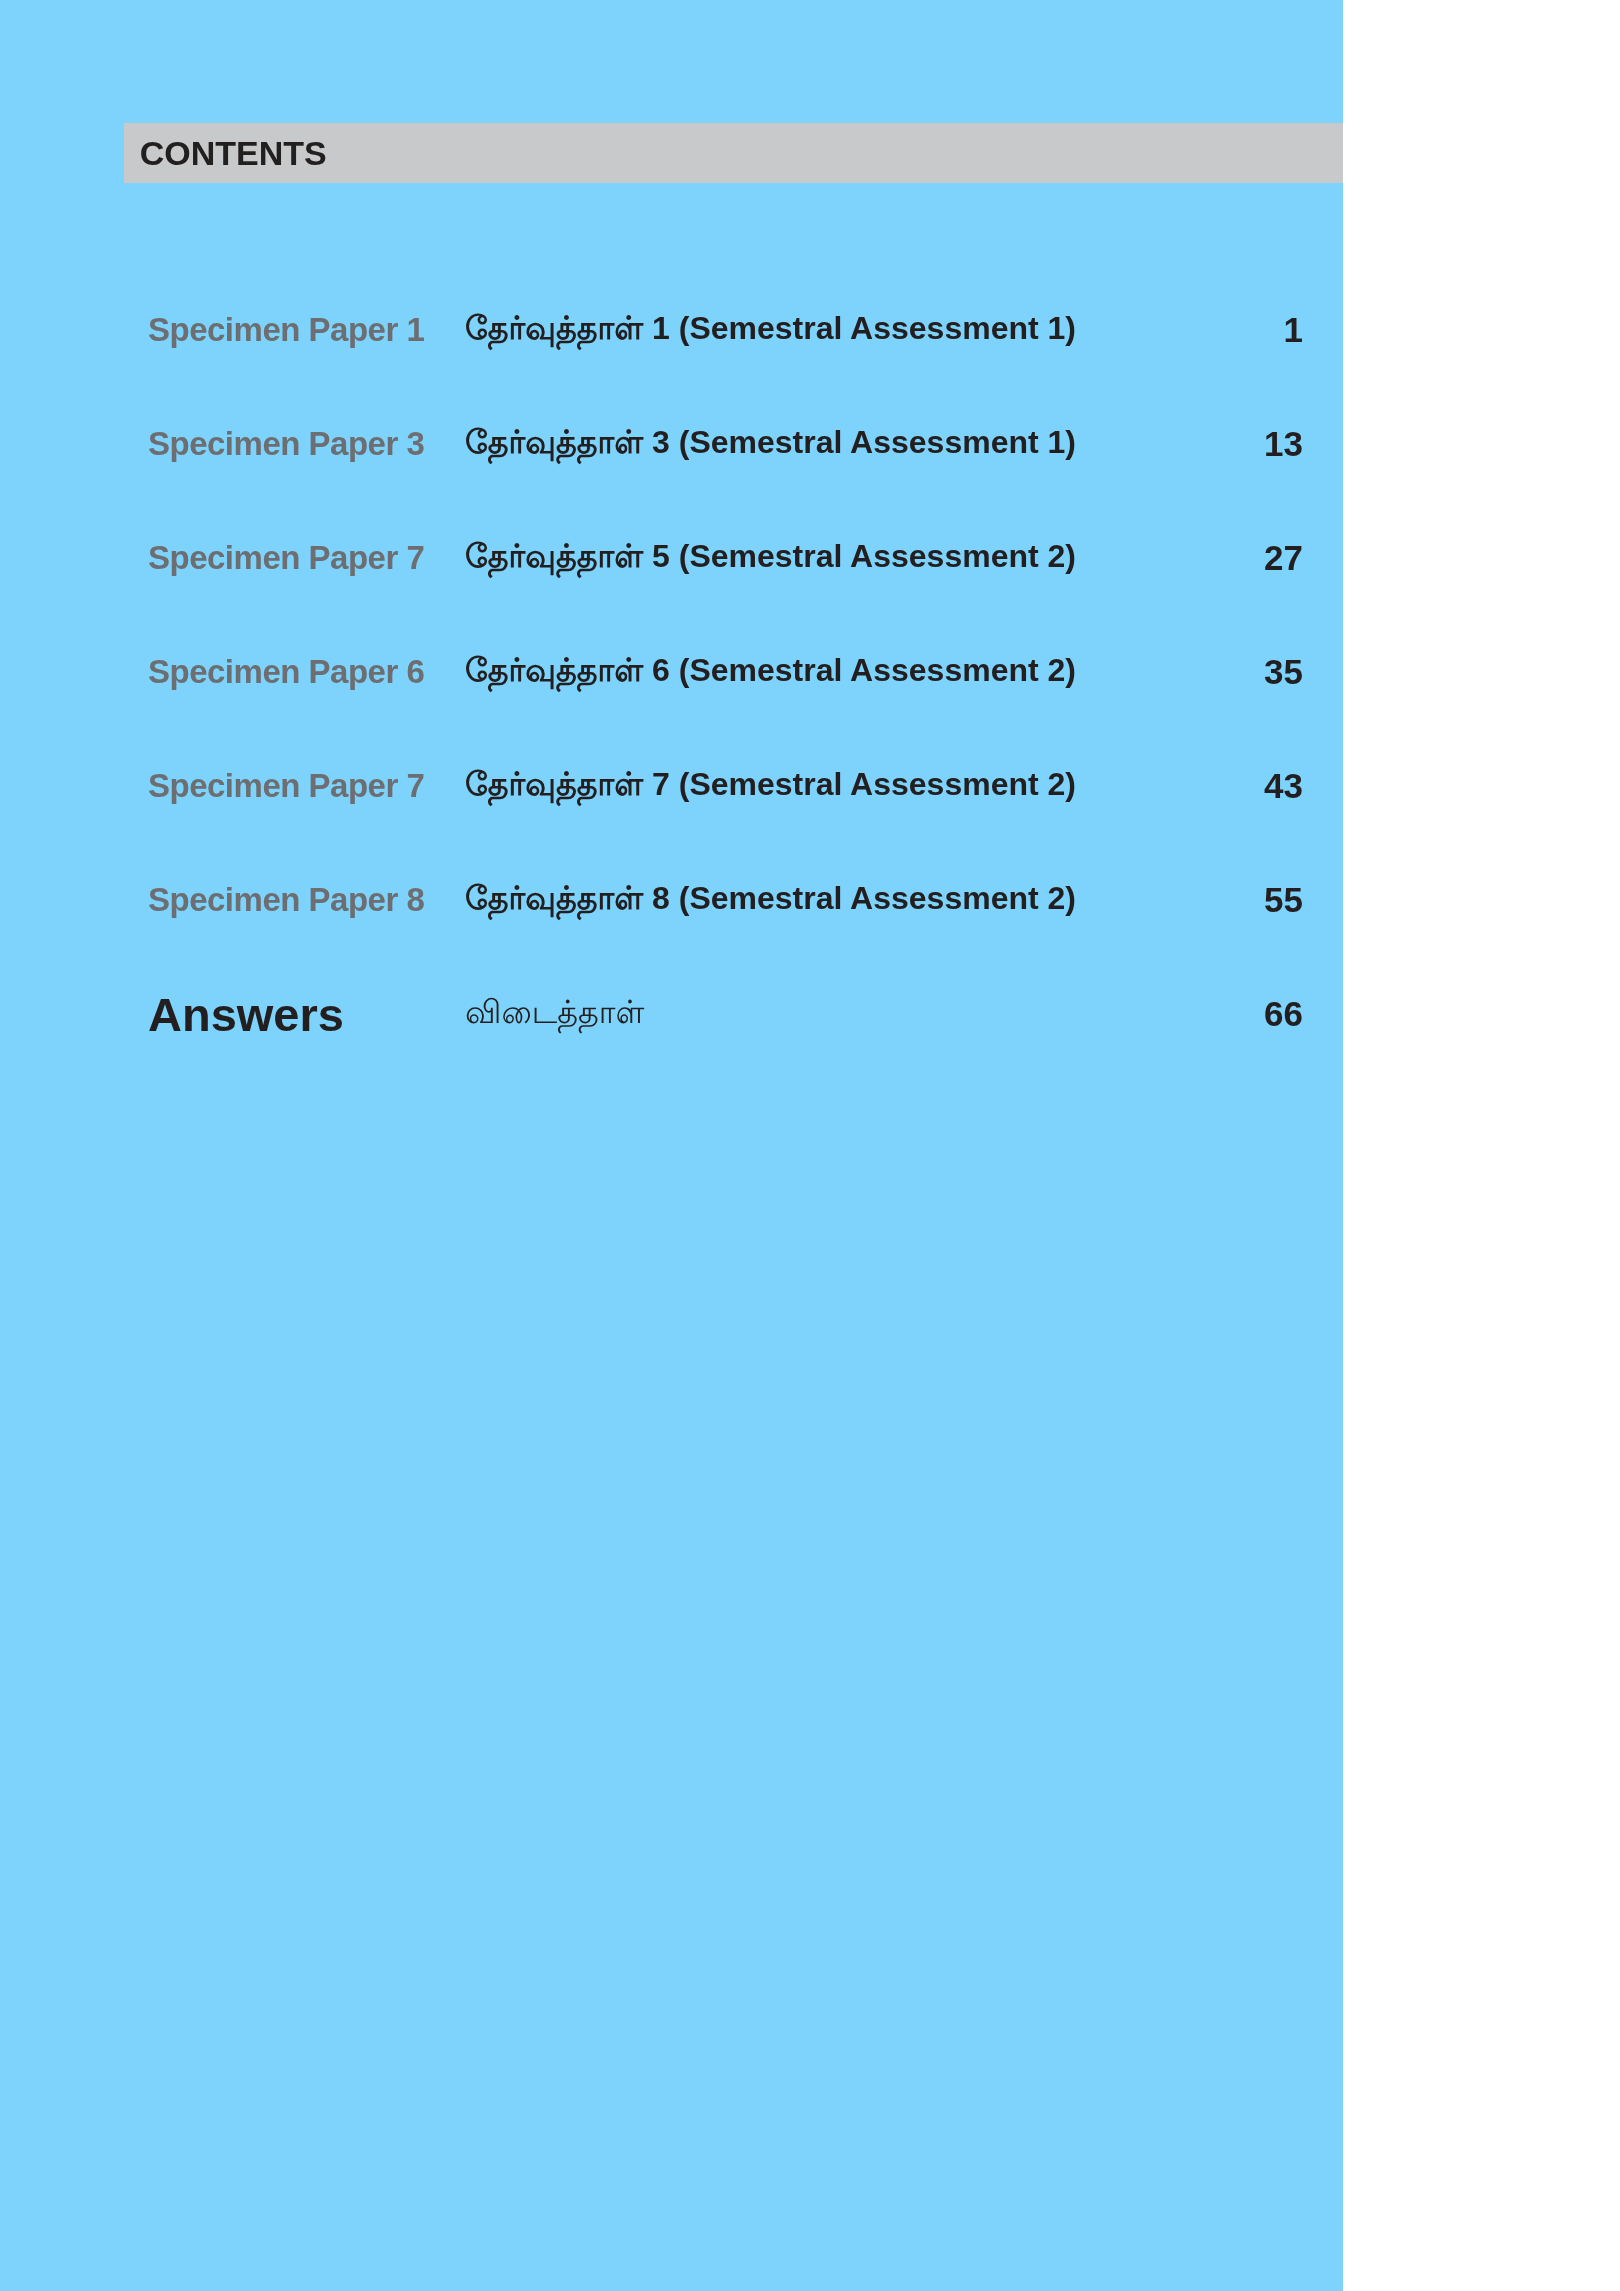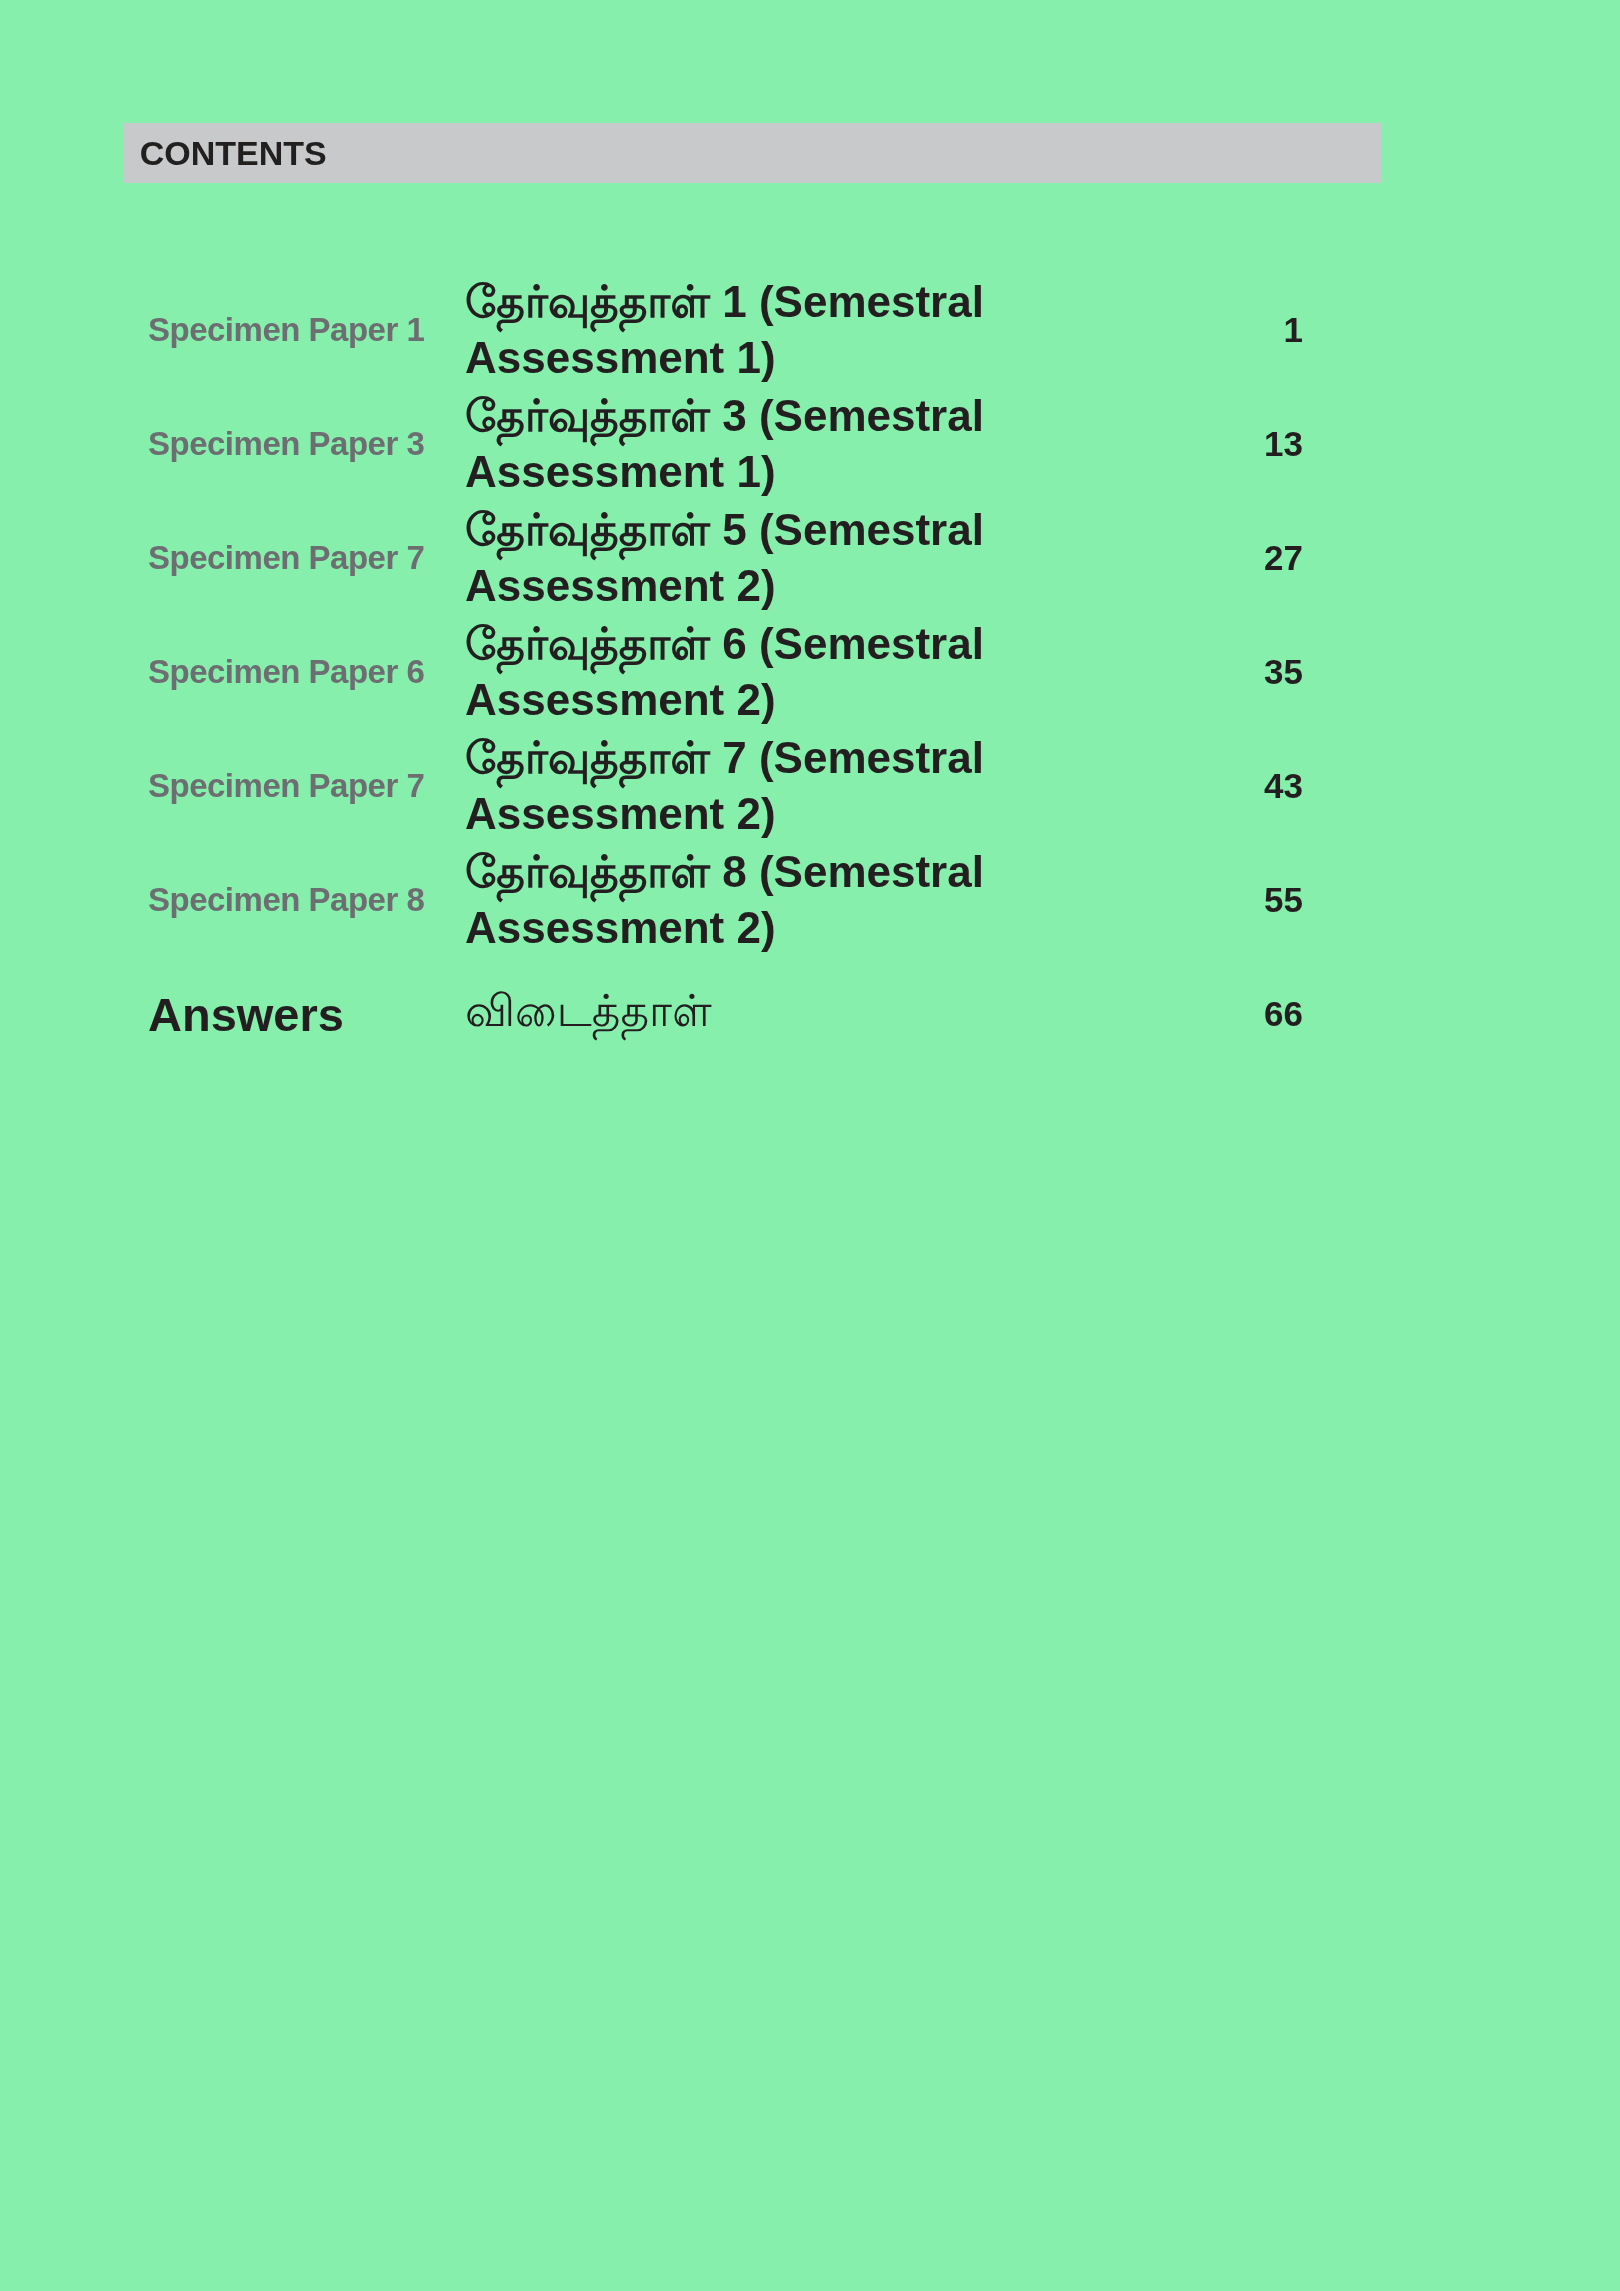--- a/index.html
+++ b/index.html
@@ -2,23 +2,23 @@
 <html><head>
 <meta charset="utf-8">
 <style>
   html, body {
     margin: 0;
     padding: 0;
     background: #ffffff;
   }
   .page {
     position: relative;
-    width: 1620px;
+    width: 1343px;
     height: 2292px;
-    background: #86efac;
+    background: #7dd3fc;
     font-family: "Liberation Sans", sans-serif;
     color: #231f20;
     overflow: hidden;
   }
   .contents-bar {
     position: absolute;
     left: 124px;
     top: 123px;
     width: 1258px;
     height: 60px;
@@ -47,21 +47,21 @@
   }
   .toc-label {
     flex: 0 0 317px;
     font-size: 33px;
     font-weight: bold;
     color: #6d6e71;
     letter-spacing: -0.5px;
   }
   .toc-title {
     flex: 1 1 auto;
-    font-size: 44px;
+    font-size: 32px;
     font-weight: bold;
     color: #231f20;
   }
   .toc-page {
     flex: 0 0 88px;
     text-align: right;
     font-size: 35px;
     font-weight: bold;
     color: #231f20;
   }

